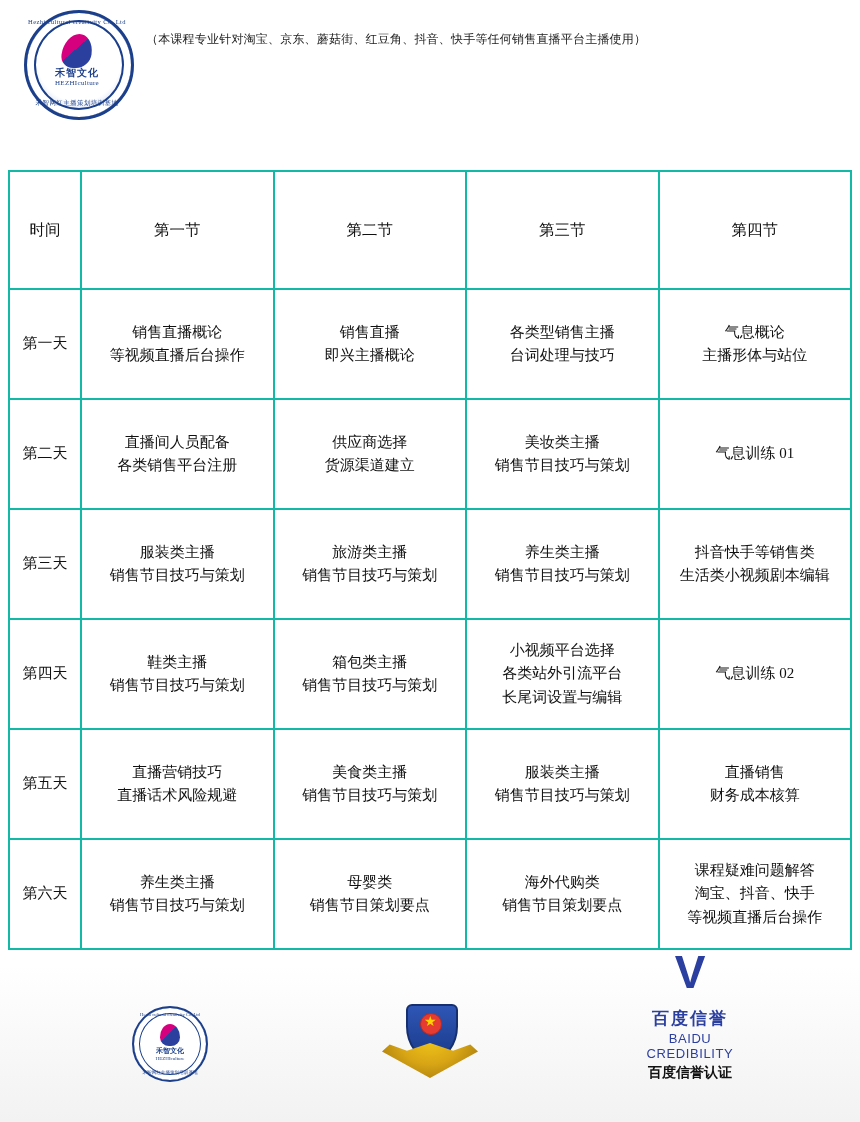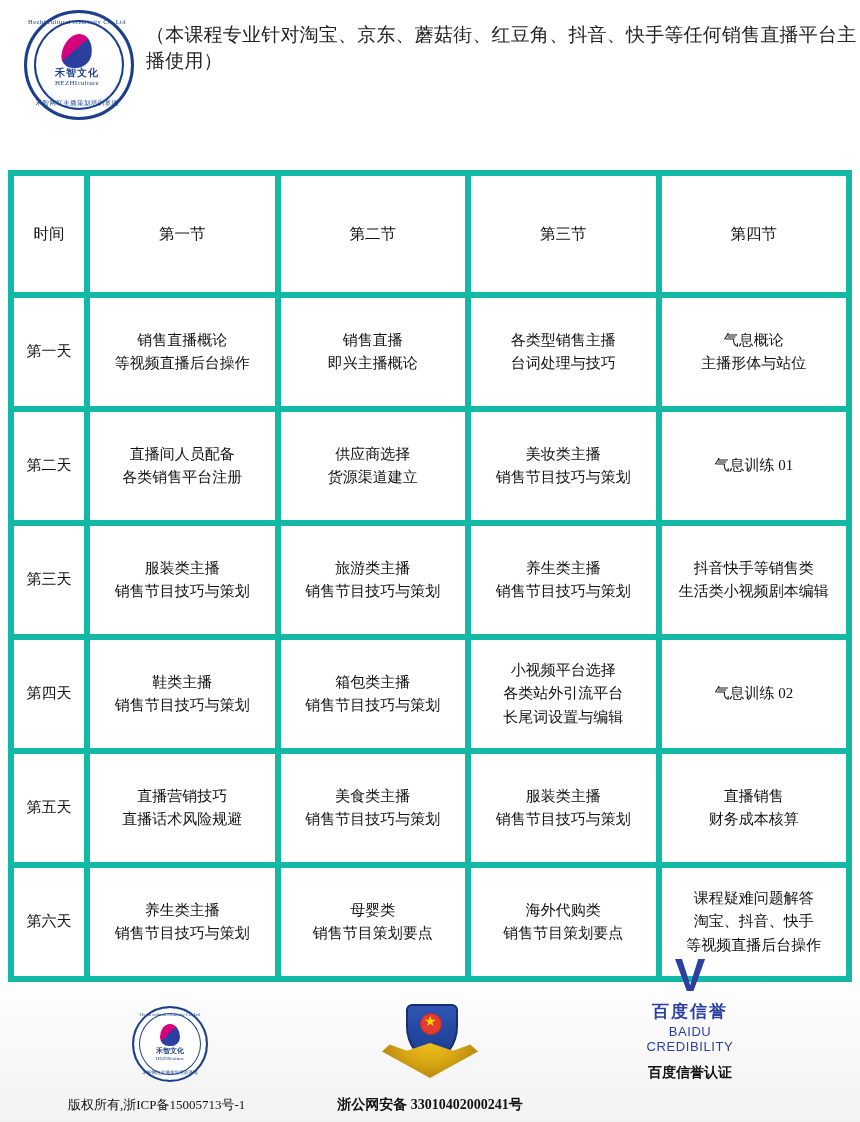--- a/index.html
+++ b/index.html
@@ -95,38 +95,38 @@
   .main-title {
     font-size: 46px;
     font-weight: bold;
     letter-spacing: 8px;
     color: #111;
     line-height: 1.25;
     white-space: nowrap;
     font-family: "Liberation Serif", "DejaVu Serif", serif;
   }
   .subtitle {
-    margin-top: 12px;
-    font-size: 19px;
+    margin-top: 21px;
+    font-size: 12px;
     color: #222;
     letter-spacing: .2px;
   }
 
   
   .table-wrap {
     padding: 50px 8px 0 8px;
   }
   table.schedule {
     width: 844px;
     border-collapse: collapse;
     table-layout: fixed;
     background: #fff;
   }
   table.schedule td, table.schedule th {
-    border: 6px solid #14b8a6;
+    border: 2px solid #14b8a6;
     text-align: center;
     vertical-align: middle;
     font-size: 15px;
     line-height: 1.55;
     padding: 6px 4px;
     font-weight: normal;
     color: #111;
   }
   table.schedule thead td {
     height: 104px;
@@ -233,32 +233,32 @@
     font-size: 46px;
     color: #2b3fa0;
     font-weight: bold;
     line-height: 46px;
     font-family: "Liberation Sans", sans-serif;
   }
   .baidu-mark .cn {
     font-size: 17px;
     color: #2b3fa0;
     letter-spacing: 2px;
-    margin-top: 2px;
+    margin-top: 12px;
     font-weight: bold;
   }
   .baidu-mark .en {
     font-size: 13px;
     color: #2b3fa0;
     letter-spacing: .6px;
     margin-top: 1px;
     font-family: "Liberation Sans", sans-serif;
   }
   .badge-caption {
-    margin-top: 10px;
+    margin-top: 3px;
     font-size: 14px;
     font-weight: bold;
     color: #111;
   }
   .badge-caption.small {
     font-size: 13px;
     font-weight: normal;
   }
   .footer-row {
     display: flex;
@@ -445,20 +445,15 @@
         <div class="baidu-mark">
           <div class="v">V</div>
           <div class="cn">百度信誉</div>
           <div class="en">BAIDU CREDIBILITY</div>
         </div>
         <div class="badge-caption">百度信誉认证</div>
       </div>
 
     </div>
 
-    <div class="footer-row">
-      <div class="badge-caption small">版权所有,浙ICP备15005713号-1</div>
-      <div class="badge-caption">浙公网安备 33010402000241号</div>
-      <div></div>
-    </div>
   </div>
 
 </div>
 
 </body></html>

